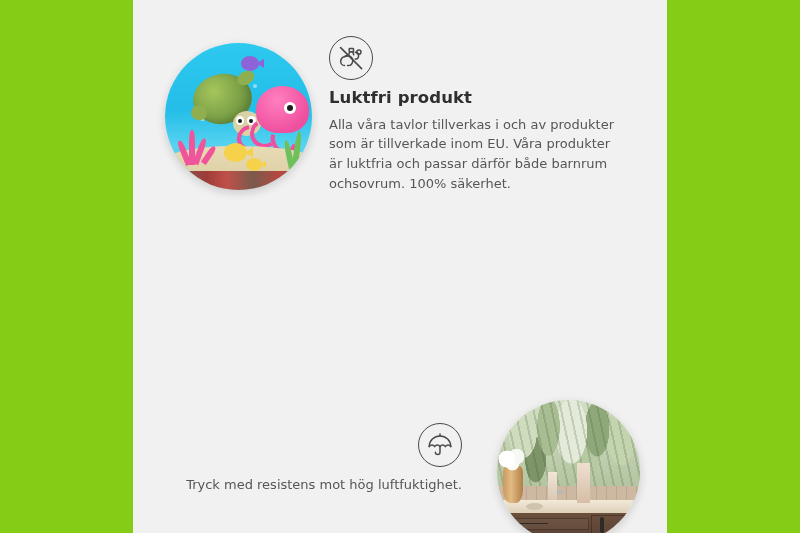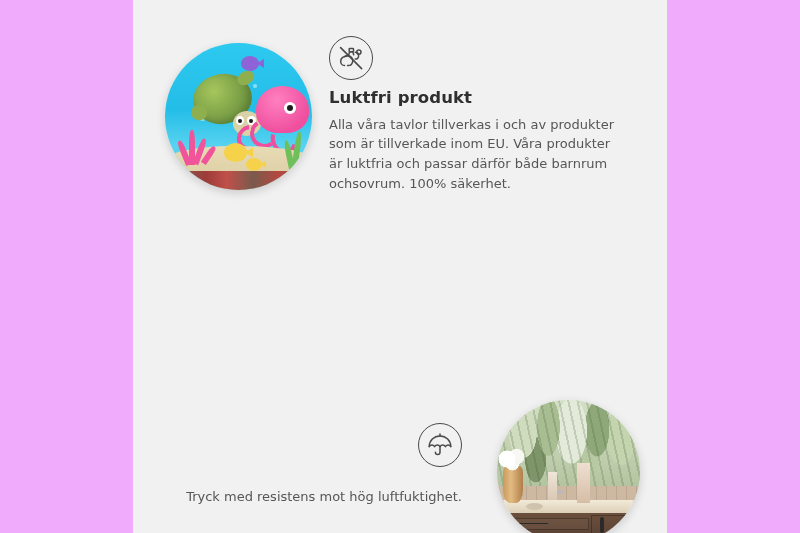--- a/index.html
+++ b/index.html
@@ -5,21 +5,21 @@
   * { margin:0; padding:0; box-sizing:border-box; }
   html, body {
     width:800px; height:533px;
     background:#ffffff;
     font-family:"DejaVu Sans", sans-serif;
     overflow:hidden;
   }
   .page {
     position:relative;
     width:800px; height:533px;
-    background:#f0abfc;
+    background:#84cc16;
   }
   .panel {
     position:absolute;
     left:133px; top:0;
     width:534px; height:533px;
     background:#f1f1f1;
   }
 
   
   .feature { position:absolute; }
@@ -60,21 +60,21 @@
   #feat1 .circle-wrap { left:165px; top:43px; width:147px; height:147px; }
   #feat1 .text-col { left:329px; top:36px; width:290px; text-align:left; }
   #feat1 .icon-badge { margin:0 0 8px 0; }
   #feat1 .f-body { margin-top:6px; }
 
   
   #feat2 { left:0; top:195px; width:667px; height:150px; }
   #feat2 .circle-wrap { left:497px; top:205px; width:143px; height:143px; }
   #feat2 .text-col { left:170px; top:228px; width:292px; text-align:right; }
   #feat2 .icon-badge { margin:0 0 6px auto; }
-  #feat2 .f-body { margin-top:20px; }
+  #feat2 .f-body { margin-top:8px; }
 
   
   #feat3 { left:0; top:330px; width:667px; height:200px; }
 
   
   .sc-ocean { position:absolute; inset:0; background:linear-gradient(#2ec9ef 0%, #23bde8 45%, #57d3f0 70%); }
   .sc-ocean .sand { position:absolute; left:0; right:0; bottom:0; height:30%;
     background:linear-gradient(#e8dcb4,#d9c9a0); border-radius:46% 50% 0 0 / 34% 30% 0 0; }
   .sc-ocean .strip { position:absolute; left:0; right:0; bottom:0; height:13%;
     background:linear-gradient(90deg,#7d6a5e,#9d3b38 28%,#c0504a 42%,#7a5a4c 60%,#b8473f 78%,#6d5a50); }

